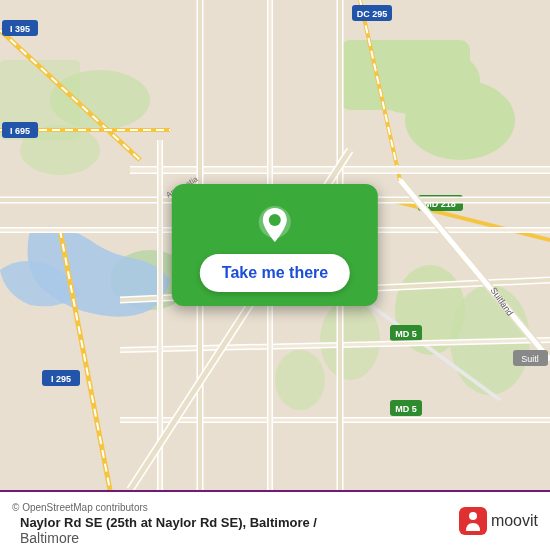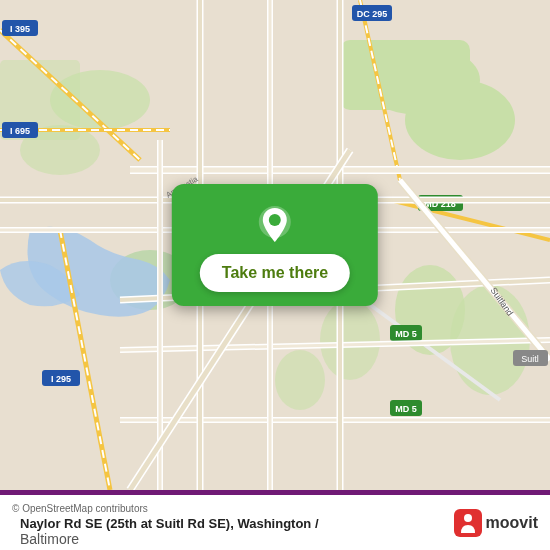--- a/index.html
+++ b/index.html
@@ -52,36 +52,36 @@
       min-width: 180px;
     }
 
     #pin-icon {
       width: 44px;
       height: 44px;
     }
 
     #take-me-there-btn {
       background-color: white;
-      color: #4d7c0f;
+      color: #1d4ed8;
       border: none;
       border-radius: 22px;
       padding: 10px 22px;
       font-size: 16px;
       font-weight: 600;
       cursor: pointer;
       white-space: nowrap;
       box-shadow: 0 2px 6px rgba(0,0,0,0.2);
     }
 
     #bottom-bar {
       width: 550px;
       height: 60px;
       background: white;
-      border-top: 5px solid #701a75;
+      border-top: 2px solid #701a75;
       display: flex;
       align-items: center;
       justify-content: space-between;
       padding: 0 12px;
     }
 
     #copyright-text {
       font-size: 10px;
       color: #666;
     }
@@ -112,21 +112,21 @@
       flex-shrink: 0;
     }
 
     #moovit-icon {
       width: 28px;
       height: 28px;
     }
 
     #moovit-text {
       font-size: 16px;
-      font-weight: 700;
+      font-weight: 400;
       color: #333;
     }
   </style>
 </head>
 <body>
 
 <div id="map-container">
   <svg id="map-bg" viewBox="0 0 550 490" xmlns="http://www.w3.org/2000/svg">
 
     <rect width="550" height="490" fill="#e8dfd0"></rect>
@@ -223,21 +223,21 @@
       </svg>
       <button id="take-me-there-btn">Take me there</button>
     </div>
   </div>
 </div>
 
 <div id="bottom-bar">
   <div id="bottom-left">
     <span id="copyright-text">© OpenStreetMap contributors</span>
     <div id="location-info">
-      <span id="location-title">Naylor Rd SE (25th at Suitl Rd SE), Washington /</span>
+      <span id="location-title">Naylor Rd SE (25th at Naylor Rd SE), Baltimore /</span>
       <span id="location-subtitle">Baltimore</span>
     </div>
   </div>
   <div id="moovit-logo">
 
     <svg id="moovit-icon" viewBox="0 0 28 28" xmlns="http://www.w3.org/2000/svg">
       <rect width="28" height="28" rx="6" fill="#e03030"></rect>
 
       <circle cx="14" cy="9" r="4" fill="white"></circle>
       <path d="M7 24 Q7 16 14 16 Q21 16 21 24Z" fill="white"></path>

